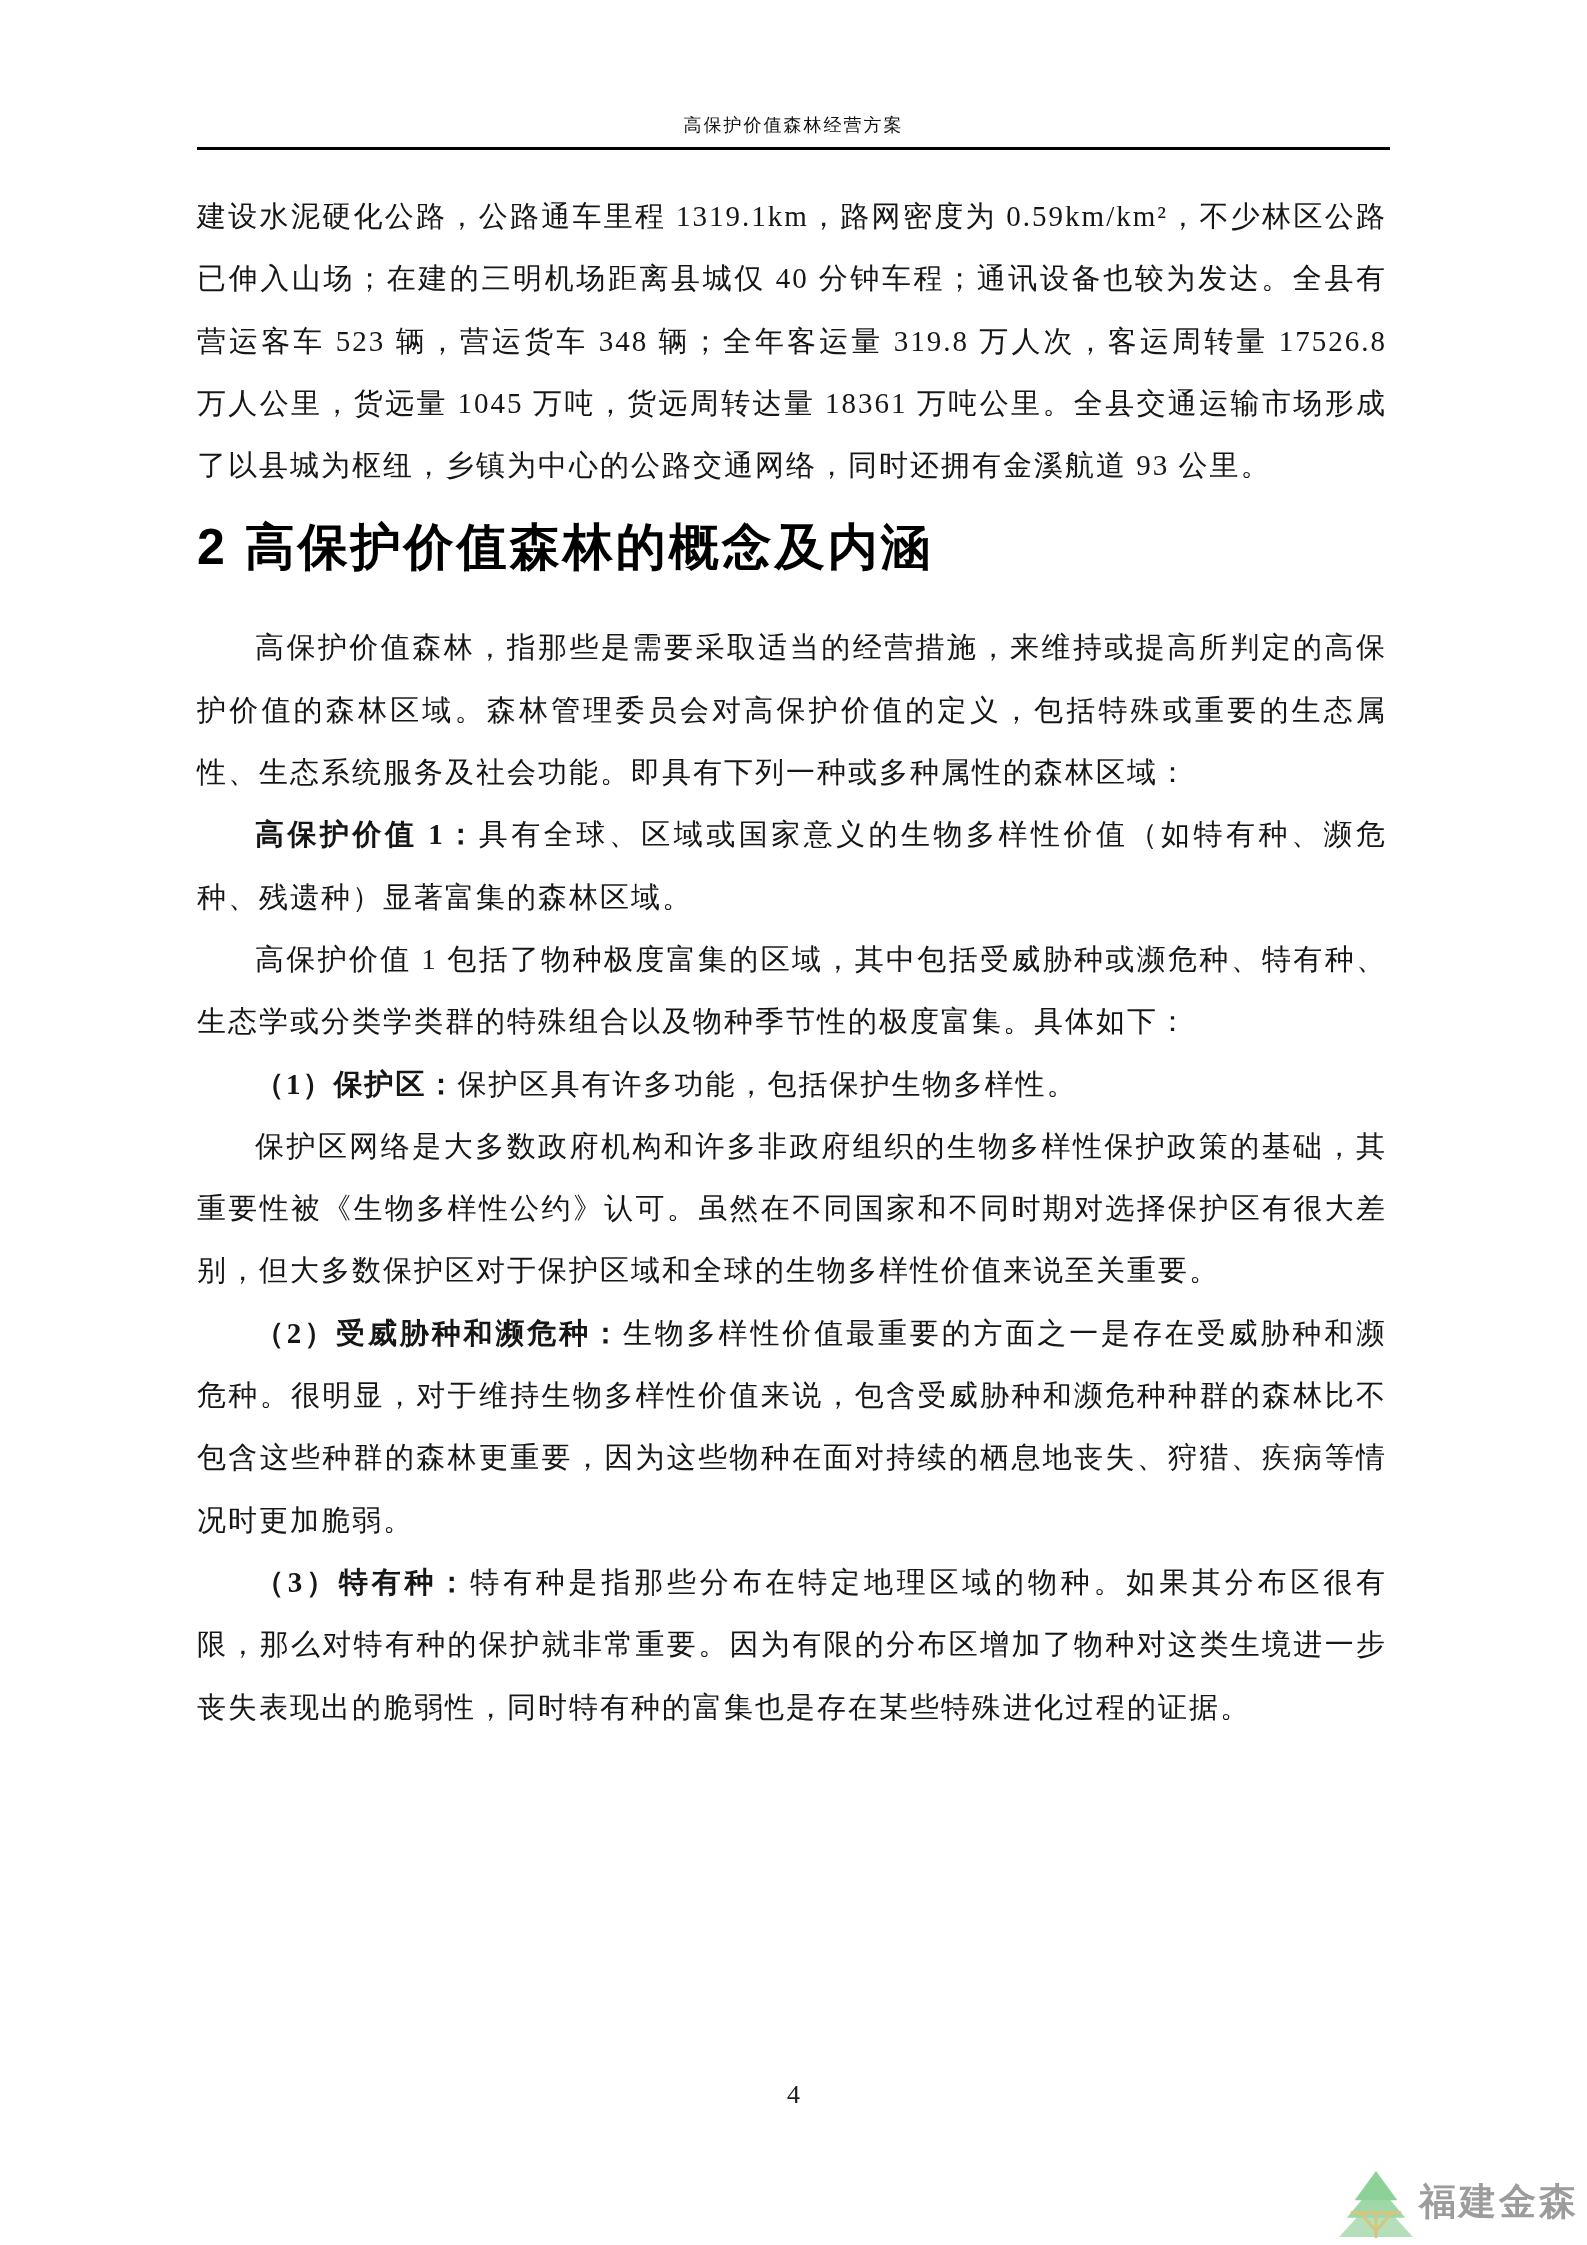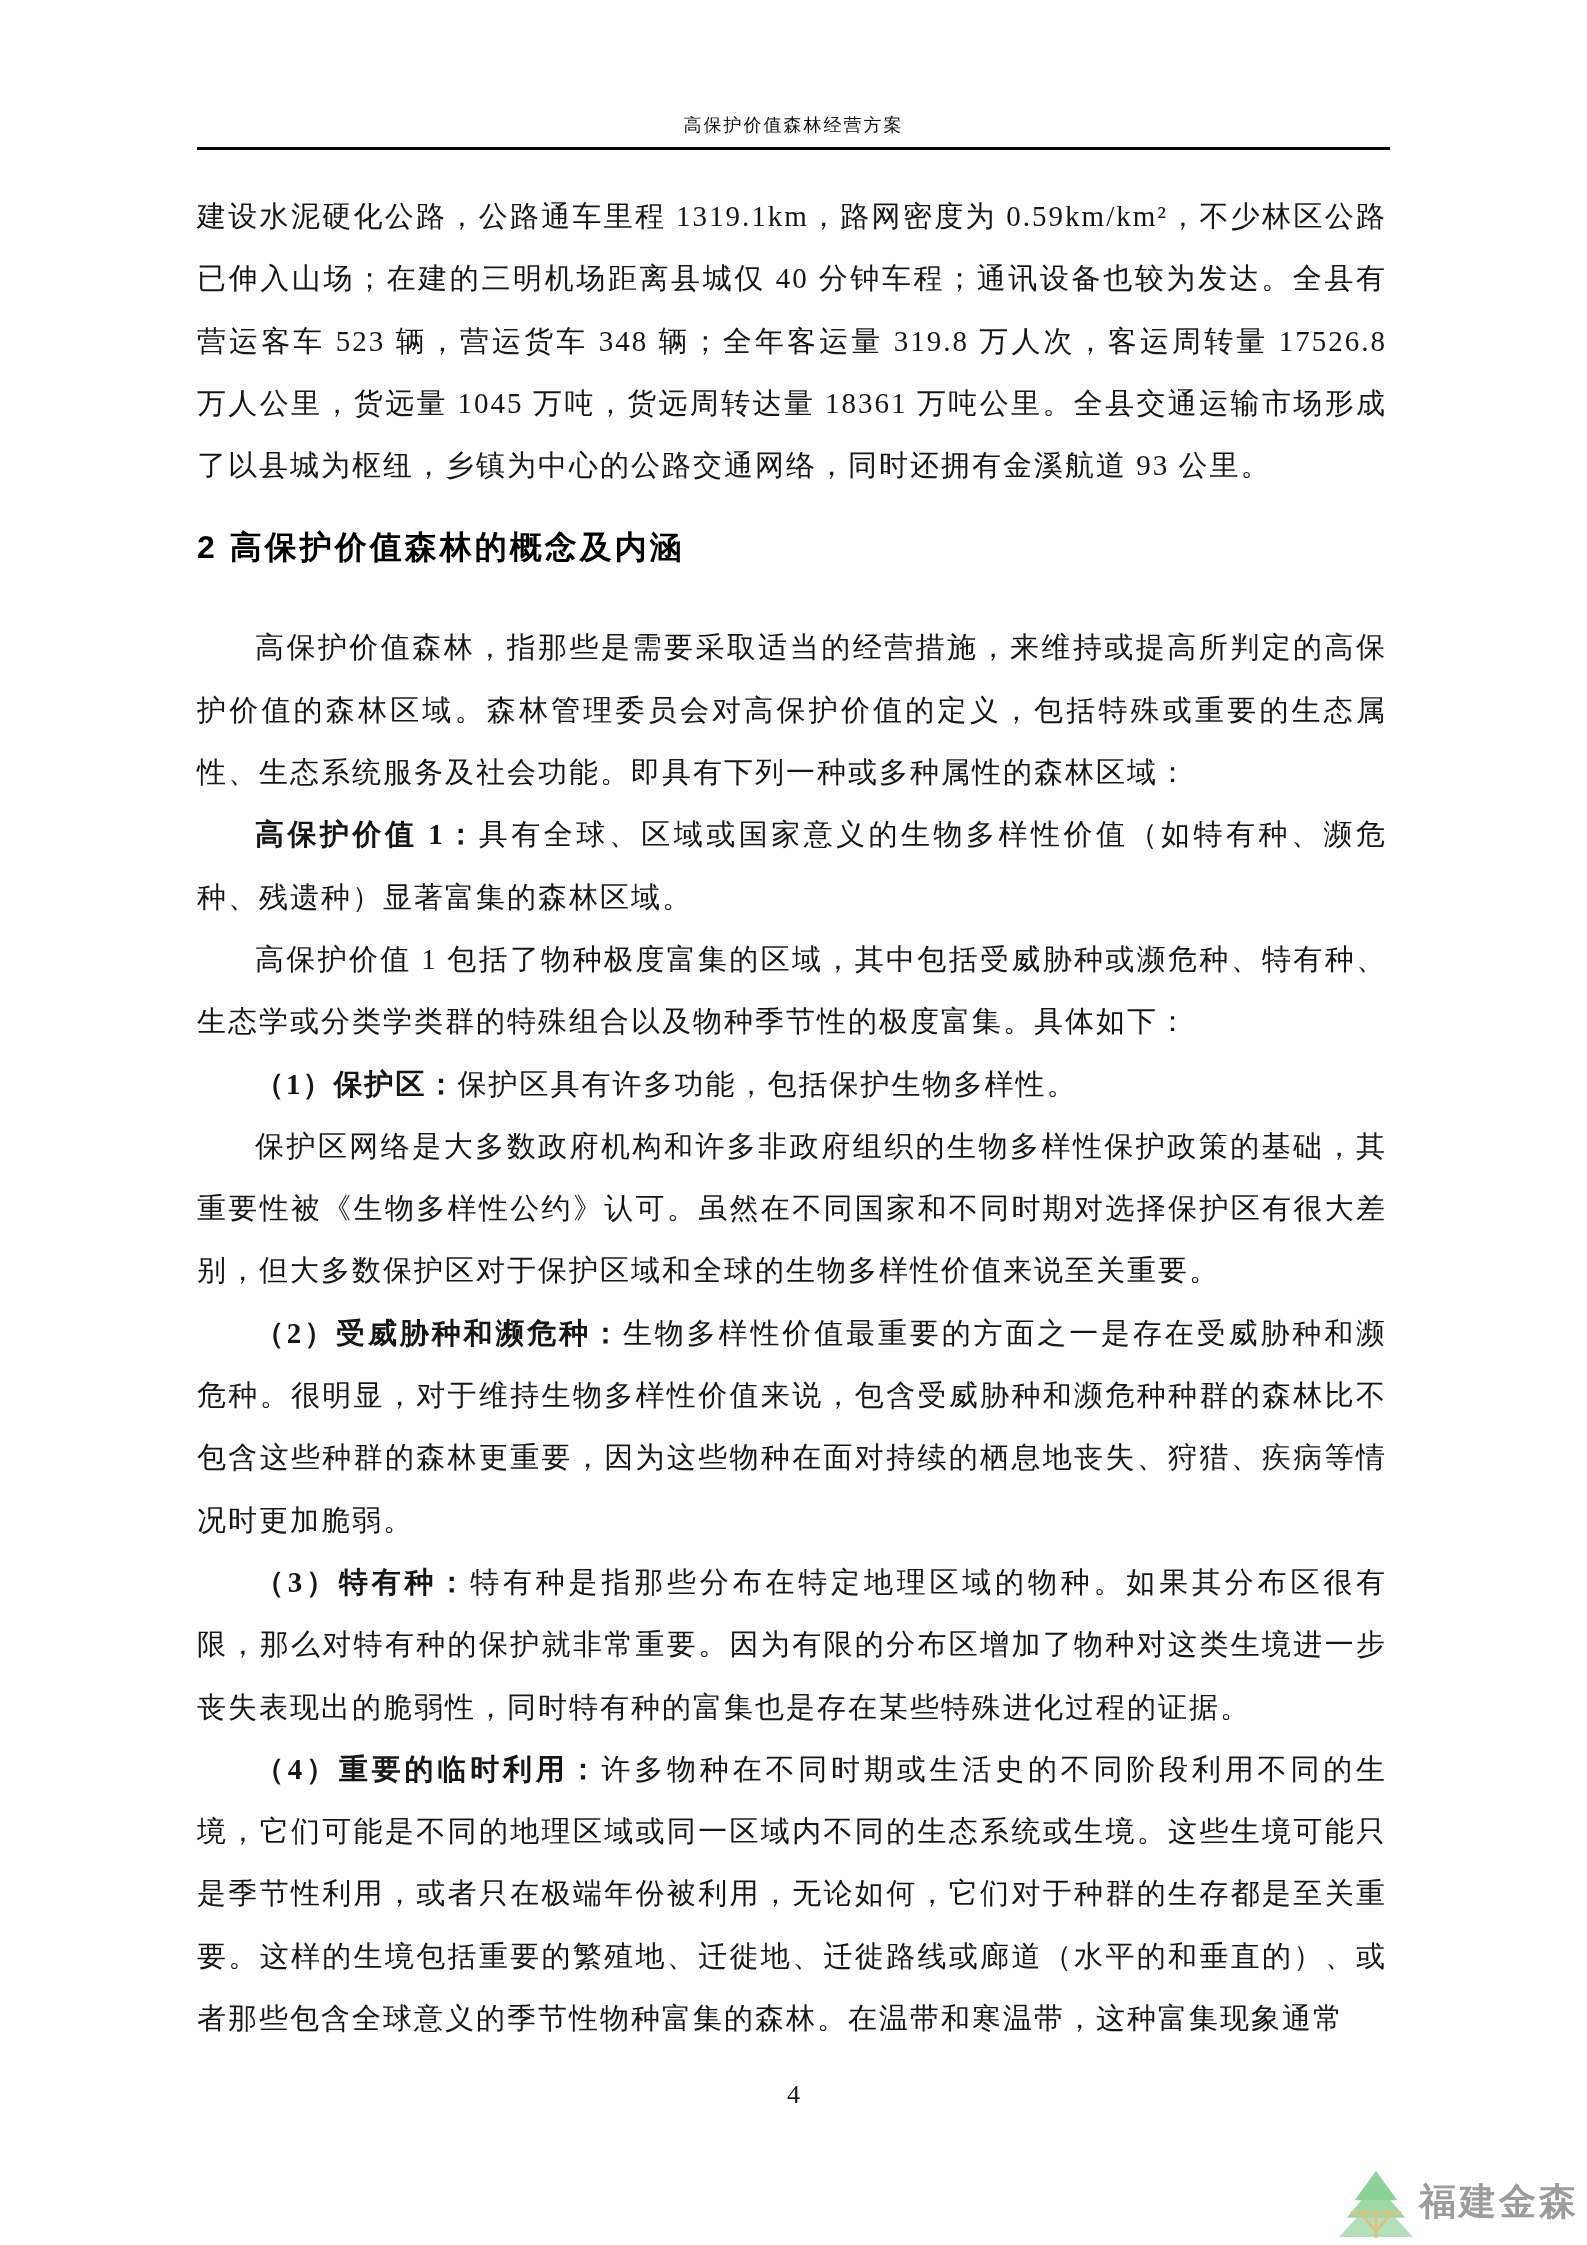--- a/index.html
+++ b/index.html
@@ -40,21 +40,21 @@
     text-align:justify;
     text-justify:inter-character;
   }
   .content p{margin:0;}
   .content p.ind{text-indent:2em;}
   .content b{font-weight:700;}
   h2.section-heading{
     margin:26px 0 44px 0;
     font-family:"Liberation Sans","DejaVu Sans",sans-serif;
     font-weight:700;
-    font-size:32px;
+    font-size:50px;
     line-height:50px;
     letter-spacing:3px;
     color:#000;
     text-align:left;
   }
   .page-number{
     position:absolute;
     left:0;right:0;
     top:2080px;
     text-align:center;
@@ -100,21 +100,20 @@
     <p class="ind"><span>高保护价值 1 包括了物种极度富集的区域，其中包括受威胁种或濒危种、特有种、生态学或分类学类群的特殊组合以及物种季节性的极度富集。具体如下：</span></p>
 
     <p class="ind"><b>（1）保护区：</b><span>保护区具有许多功能，包括保护生物多样性。</span></p>
 
     <p class="ind"><span>保护区网络是大多数政府机构和许多非政府组织的生物多样性保护政策的基础，其重要性被《生物多样性公约》认可。虽然在不同国家和不同时期对选择保护区有很大差别，但大多数保护区对于保护区域和全球的生物多样性价值来说至关重要。</span></p>
 
     <p class="ind"><b>（2）受威胁种和濒危种：</b><span>生物多样性价值最重要的方面之一是存在受威胁种和濒危种。很明显，对于维持生物多样性价值来说，包含受威胁种和濒危种种群的森林比不包含这些种群的森林更重要，因为这些物种在面对持续的栖息地丧失、狩猎、疾病等情况时更加脆弱。</span></p>
 
     <p class="ind"><b>（3）特有种：</b><span>特有种是指那些分布在特定地理区域的物种。如果其分布区很有限，那么对特有种的保护就非常重要。因为有限的分布区增加了物种对这类生境进一步丧失表现出的脆弱性，同时特有种的富集也是存在某些特殊进化过程的证据。</span></p>
 
-    <p class="ind"><b>（4）重要的临时利用：</b><span>许多物种在不同时期或生活史的不同阶段利用不同的生境，它们可能是不同的地理区域或同一区域内不同的生态系统或生境。这些生境可能只是季节性利用，或者只在极端年份被利用，无论如何，它们对于种群的生存都是至关重要。这样的生境包括重要的繁殖地、迁徙地、迁徙路线或廊道（水平的和垂直的）、或者那些包含全球意义的季节性物种富集的森林。在温带和寒温带，这种富集现象通常</span></p>
   </div>
 
   <div class="page-number">4</div>
 
   <div class="logo">
     <svg width="78" height="68" viewBox="0 0 80 70">
       <polygon points="40,26 2,68 78,68" fill="#b4dfba"></polygon>
       <polygon points="40,12 10,48 70,48" fill="#a0d7a8"></polygon>
       <polygon points="40,0 18,30 62,30" fill="#8cd197"></polygon>
       <g stroke="#d9c47e" stroke-width="3" fill="none">

